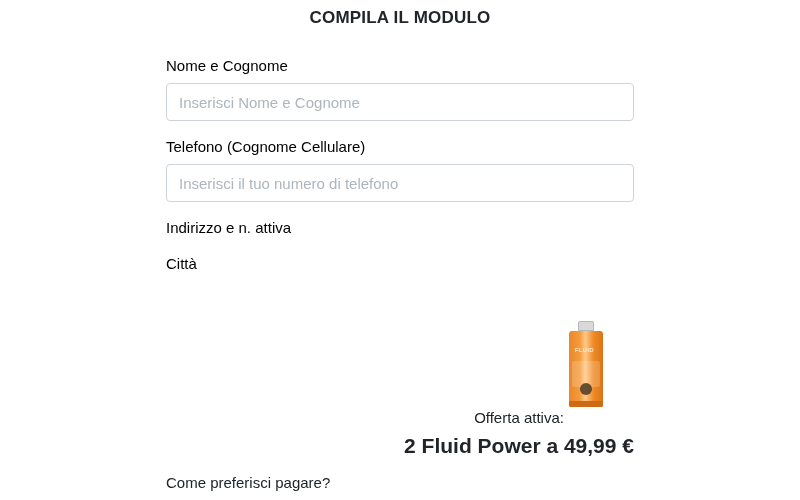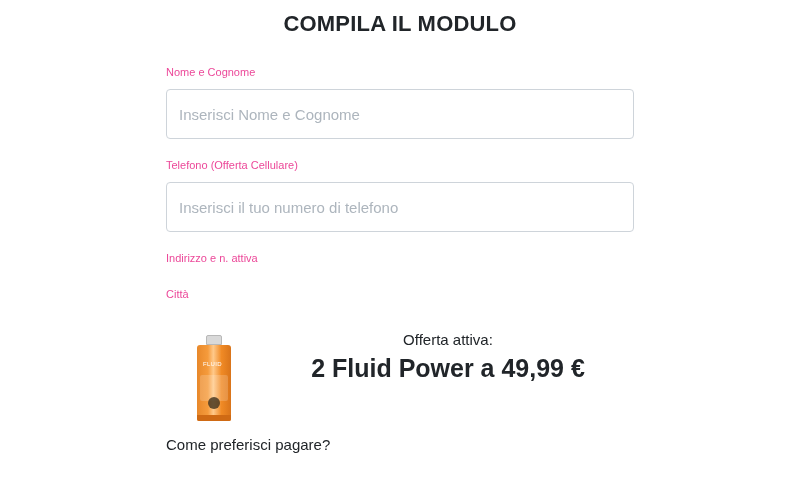--- a/index.html
+++ b/index.html
@@ -19,70 +19,72 @@
     height: 500px;
     position: relative;
     box-sizing: border-box;
   }
   .form-wrap {
     width: 468px;
     margin: 0 auto;
     padding-top: 2px;
   }
   .form-title {
-    font-size: 22px;
+    font-size: 17px;
     font-weight: bold;
     text-align: center;
     letter-spacing: 0.2px;
-    margin: 6px 0 22px 0;
+    margin: 0 0 22px 0;
     line-height: 32px;
     color: #212529;
   }
   .field-label {
-    font-size: 11px;
-    color: #ec4899;
+    font-size: 15px;
+    color: #000000;
     line-height: 20px;
     margin-bottom: 7px;
     display: block;
   }
   .text-input {
     display: block;
     width: 100%;
     box-sizing: border-box;
     height: 38px;
-    padding: 24px 12px;
+    padding: 6px 12px;
     font-size: 15px;
     font-family: "Liberation Sans", sans-serif;
     color: #495057;
     background-color: #ffffff;
     border: 1px solid #ced4da;
     border-radius: 4px;
     outline: none;
   }
   .text-input::placeholder {
     color: #adb5bd;
     opacity: 1;
   }
   .field-block {
     margin-bottom: 16px;
   }
   .row-two {
     display: flex;
-    gap: 9px;
+    gap: 16px;
     margin-bottom: 18px;
+    flex-direction: column;
   }
   .row-two > div {
     flex: 1 1 0;
     min-width: 0;
   }
   .offer-row {
     display: flex;
-    align-items: flex-start;
+    align-items: flex-end;
     margin-top: 8px;
     margin-bottom: 14px;
+    flex-direction: column;
   }
   .offer-img-col {
     width: 96px;
     display: flex;
     justify-content: center;
     align-items: flex-end;
     height: 92px;
   }
   .tube {
     position: relative;
@@ -150,21 +152,21 @@
     flex: 1;
     text-align: center;
   }
   .offer-caption {
     font-size: 15px;
     color: #212529;
     line-height: 22px;
     margin-bottom: 4px;
   }
   .offer-price {
-    font-size: 25px;
+    font-size: 21px;
     font-weight: bold;
     color: #212529;
     line-height: 26px;
   }
   .payment-label {
     font-size: 15px;
     color: #212529;
     line-height: 20px;
     margin-bottom: 7px;
     display: block;
@@ -177,21 +179,21 @@
   <div class="form-wrap">
 
     <div class="form-title">COMPILA IL MODULO</div>
 
     <div class="field-block">
       <label class="field-label">Nome e Cognome</label>
       <input class="text-input" type="text" placeholder="Inserisci Nome e Cognome" style="">
     </div>
 
     <div class="field-block">
-      <label class="field-label">Telefono (Offerta Cellulare)</label>
+      <label class="field-label">Telefono (Cognome Cellulare)</label>
       <input class="text-input" type="text" placeholder="Inserisci il tuo numero di telefono" style="">
     </div>
 
     <div class="field-block">
       <label class="field-label">Indirizzo e n. attiva</label>
     </div>
 
     <div class="row-two">
       <div>
         <label class="field-label">Città</label>

